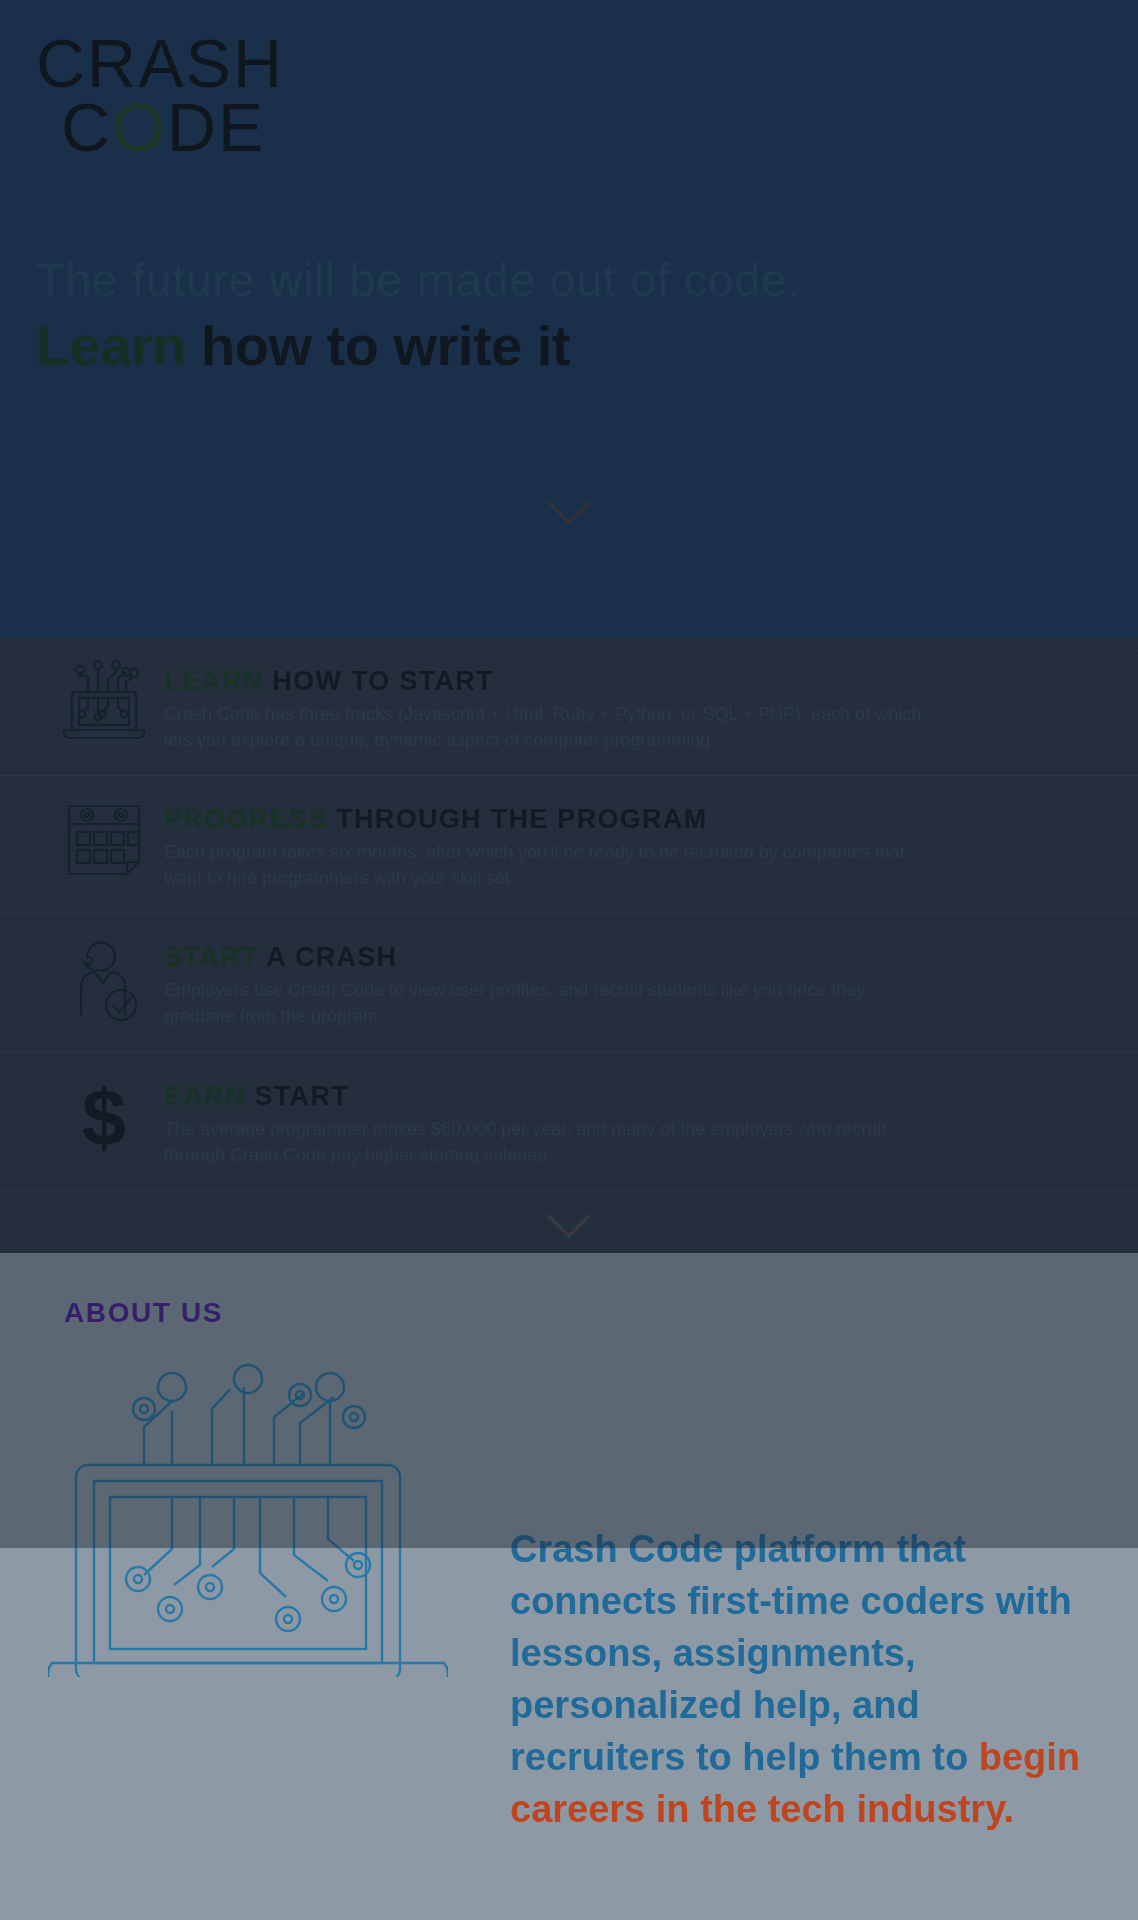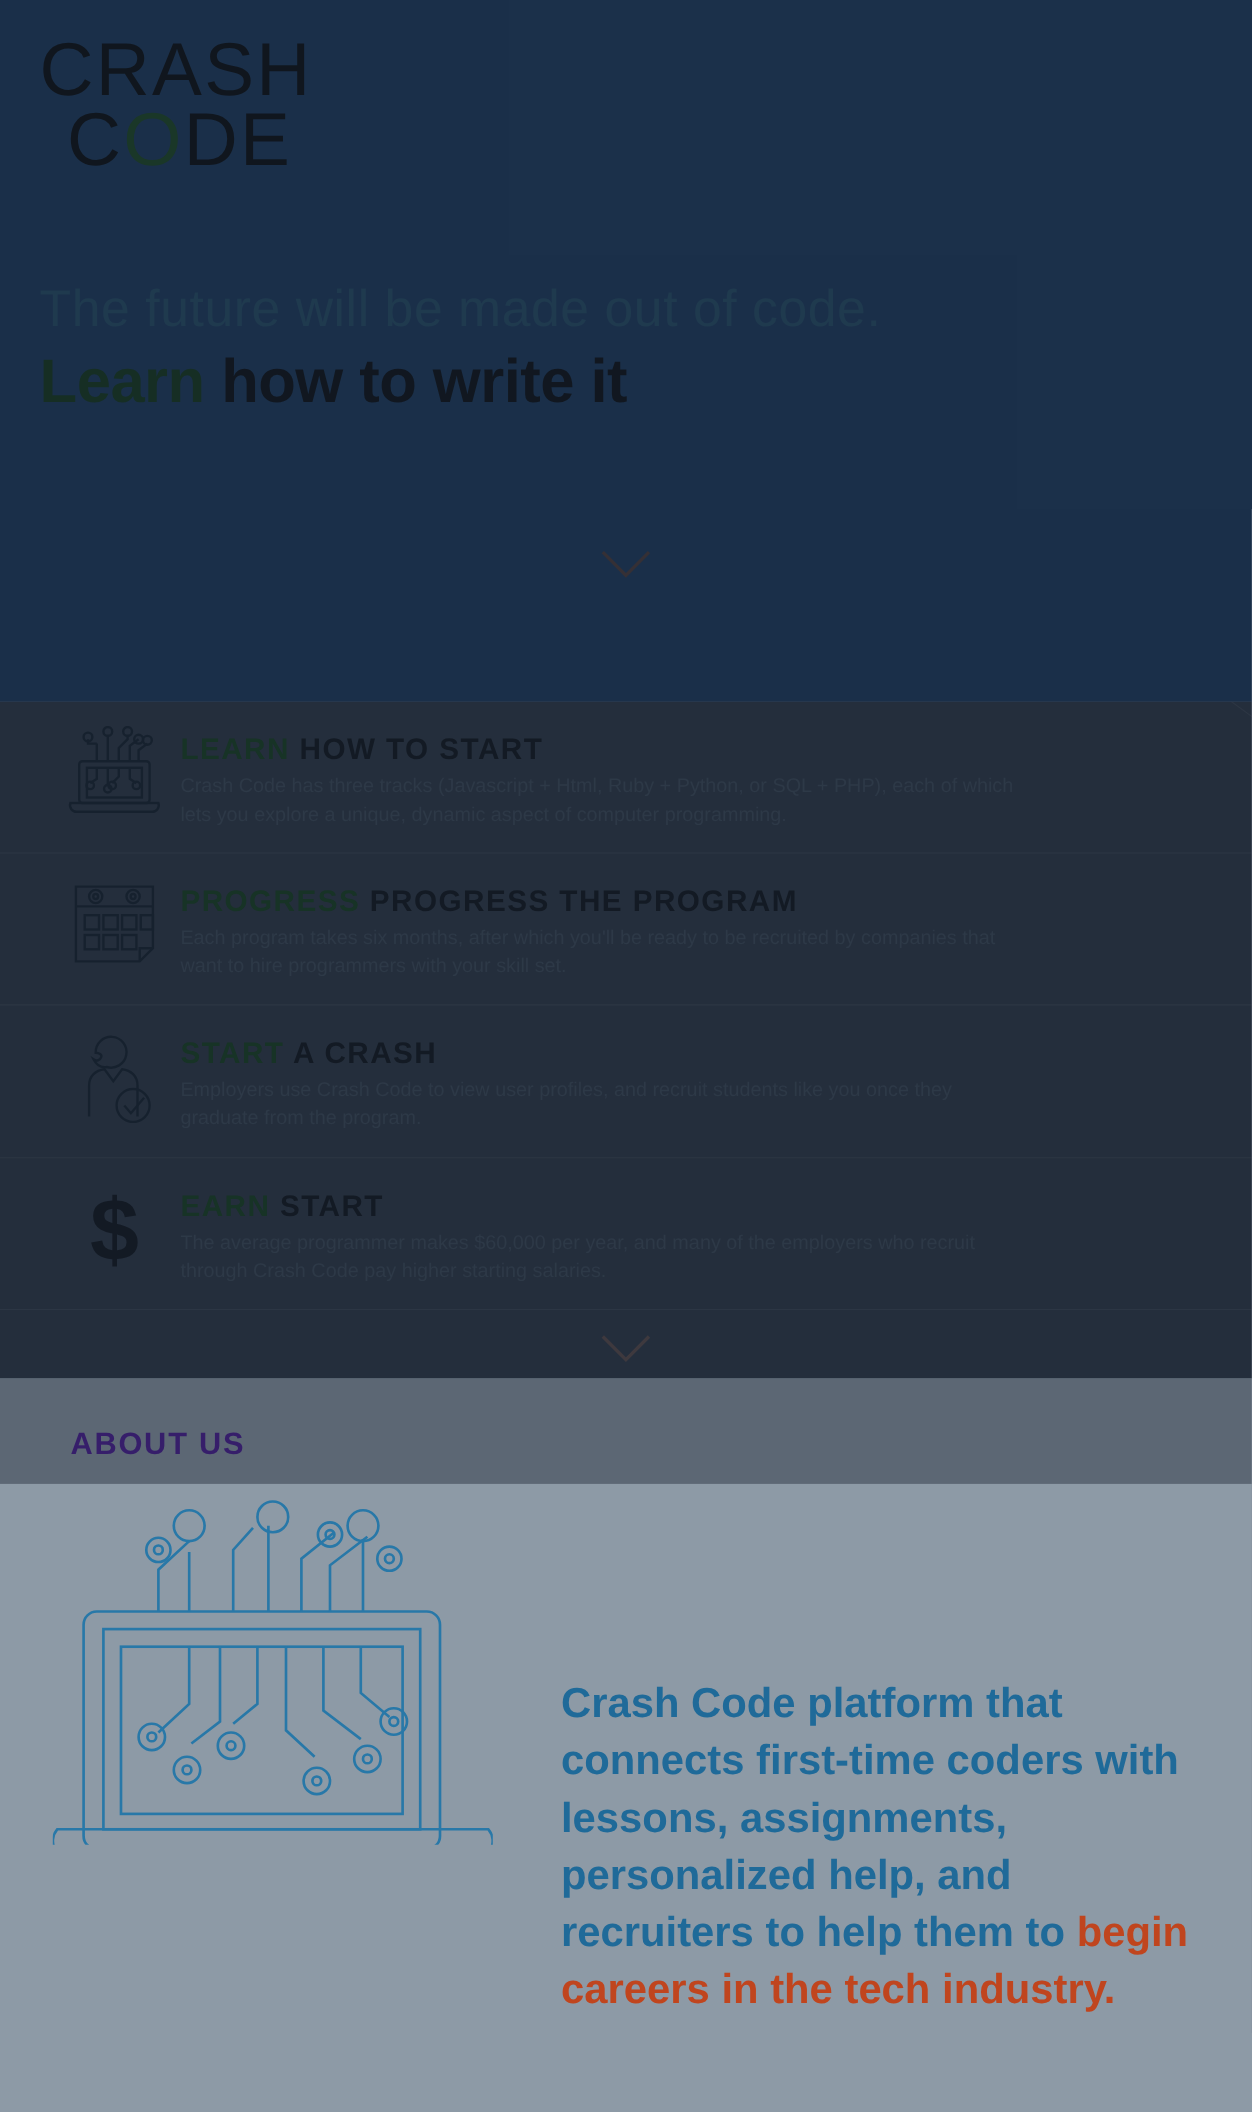--- a/index.html
+++ b/index.html
@@ -4,21 +4,21 @@
 <style>
   * { margin:0; padding:0; box-sizing:border-box; }
   html,body { width:1138px; height:1920px; }
   body {
     font-family:"Liberation Sans", sans-serif;
     background:#8d9aa6;
     overflow:hidden;
     position:relative;
   }
 
-  .page { position:relative; width:1138px; height:1349px; }
+  .page { position:relative; width:1138px; height:1548px; }
 
   
   .hero {
     position:relative;
     height:638px;
     background:#1d3a5c;
     padding:36px 0 0 36px;
     overflow:hidden;
   }
   .logo {
@@ -249,21 +249,21 @@
             <rect x="31" y="32" width="13" height="13"></rect>
             <rect x="48" y="32" width="13" height="13"></rect>
             <rect x="65" y="32" width="11" height="13"></rect>
             <rect x="14" y="50" width="13" height="13"></rect>
             <rect x="31" y="50" width="13" height="13"></rect>
             <rect x="48" y="50" width="13" height="13"></rect>
           </g>
         </svg>
       </div>
       <div class="feature-body">
-        <div class="feature-title"><span class="accent">PROGRESS</span><span> PROGRESS THE PROGRAM</span></div>
+        <div class="feature-title"><span class="accent">PROGRESS</span><span> THROUGH THE PROGRAM</span></div>
         <div class="feature-desc">Each program takes six months, after which you'll be ready to be recruited by companies that want to hire programmers with your skill set.</div>
       </div>
     </div>
 
     <div class="feature">
       <div class="feature-icon">
         <svg width="78" height="86" viewBox="0 0 78 86">
           <g fill="none" stroke="#14202c" stroke-width="2.2">
             <path d="M22 22 a14 14 0 1 1 10 13 c-6 1 -10 -3 -12 -7 c3 2 6 1 7 -2 c1 -2 -2 -4 -5 -4 z"></path>
             <path d="M16 80 V52 c0 -9 6 -14 14 -15 l8 11 l8 -11 c8 1 14 6 14 15 v28"></path>

